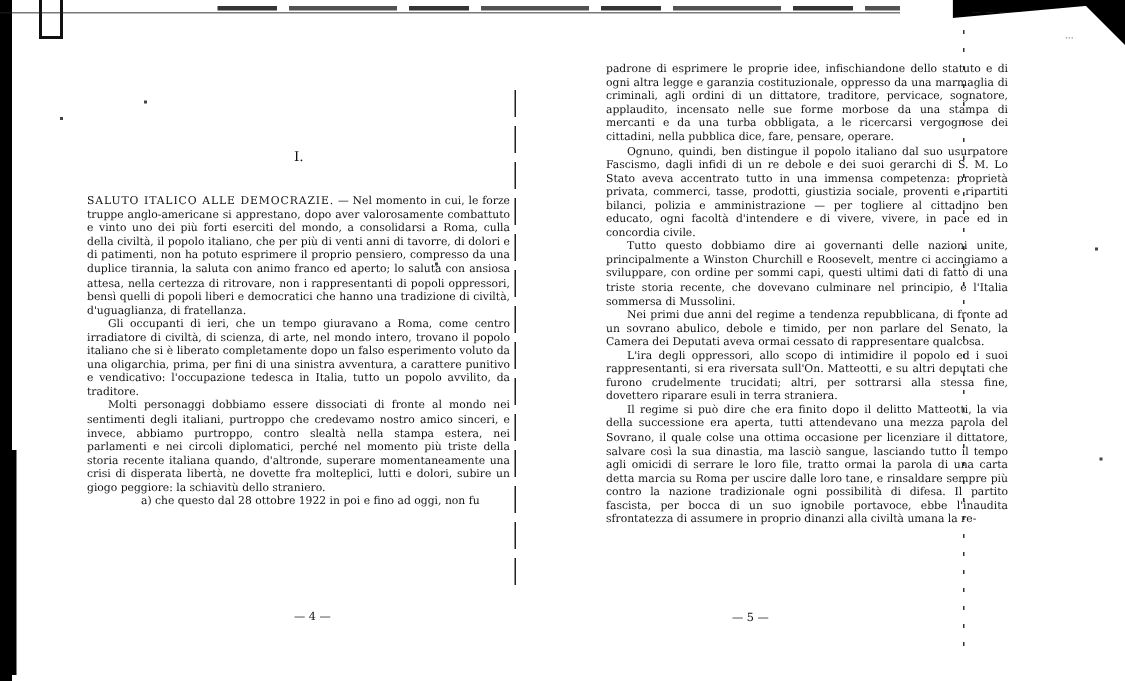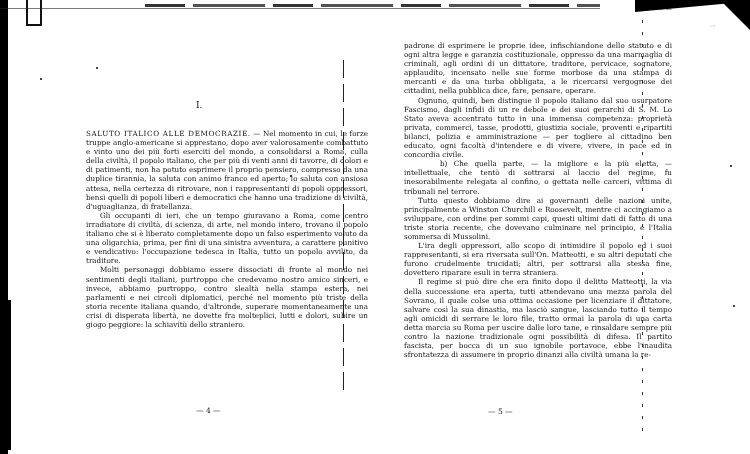--- a/index.html
+++ b/index.html
@@ -46,21 +46,21 @@
     background: repeating-linear-gradient(180deg, #222 0 18px, transparent 18px 24px);
   }
   .divider-right {
     position: absolute; left: 642px; top: 20px; width: 1px; height: 415px;
     background: repeating-linear-gradient(180deg, #333 0 3px, transparent 3px 12px);
   }
   .page {
     position: absolute;
     font-size: 7.2px; line-height: 9.1px; text-align: justify;
   }
-  .page-left { left: 58px; top: 129px; width: 282px; margin-left: 28px; }
+  .page-left { left: 58px; top: 129px; width: 282px; }
   .page-right { left: 356px; top: 41px; width: 268px; margin-left: 48px; }
   .page p { margin: 0; text-indent: 14px; }
   .page p.noindent { text-indent: 0; }
   .page p.deep { text-indent: 36px; }
   .heading-num {
     position: absolute; left: 196px; top: 100px; font-size: 9px;
   }
   .section-title { letter-spacing: 0.6px; }
   .page-num {
     position: absolute; font-size: 7.5px;
@@ -86,28 +86,29 @@
 
 <div class="heading-num">I.</div>
 
 <div class="page page-left">
   <p class="noindent">
     <span class="section-title">SALUTO ITALICO ALLE DEMOCRAZIE.</span>
     <span>— Nel momento in cui, le forze truppe anglo-americane si apprestano, dopo aver valorosamente combattuto e vinto uno dei più forti eserciti del mondo, a consolidarsi a Roma, culla della civiltà, il popolo italiano, che per più di venti anni di tavorre, di dolori e di patimenti, non ha potuto esprimere il proprio pensiero, compresso da una duplice tirannia, la saluta con animo franco ed aperto; lo saluta con ansiosa attesa, nella certezza di ritrovare, non i rappresentanti di popoli oppressori, bensì quelli di popoli liberi e democratici che hanno una tradizione di civiltà, d'uguaglianza, di fratellanza.</span>
   </p>
   <p>Gli occupanti di ieri, che un tempo giuravano a Roma, come centro irradiatore di civiltà, di scienza, di arte, nel mondo intero, trovano il popolo italiano che si è liberato completamente dopo un falso esperimento voluto da una oligarchia, prima, per fini di una sinistra avventura, a carattere punitivo e vendicativo: l'occupazione tedesca in Italia, tutto un popolo avvilito, da traditore.</p>
   <p>Molti personaggi dobbiamo essere dissociati di fronte al mondo nei sentimenti degli italiani, purtroppo che credevamo nostro amico sinceri, e invece, abbiamo purtroppo, contro slealtà nella stampa estera, nei parlamenti e nei circoli diplomatici, perché nel momento più triste della storia recente italiana quando, d'altronde, superare momentaneamente una crisi di disperata libertà, ne dovette fra molteplici, lutti e dolori, subire un giogo peggiore: la schiavitù dello straniero.</p>
+  <p class="deep">a) che questo dal 28 ottobre 1922 in poi e fino ad oggi, non fu</p>
 </div>
 <div class="page-num pn-left">— 4 —</div>
 
 <div class="page page-right">
   <p class="noindent">padrone di esprimere le proprie idee, infischiandone dello statuto e di ogni altra legge e garanzia costituzionale, oppresso da una marmaglia di criminali, agli ordini di un dittatore, traditore, pervicace, sognatore, applaudito, incensato nelle sue forme morbose da una stampa di mercanti e da una turba obbligata, a le ricercarsi vergognose dei cittadini, nella pubblica dice, fare, pensare, operare.</p>
   <p>Ognuno, quindi, ben distingue il popolo italiano dal suo usurpatore Fascismo, dagli infidi di un re debole e dei suoi gerarchi di S. M. Lo Stato aveva accentrato tutto in una immensa competenza: proprietà privata, commerci, tasse, prodotti, giustizia sociale, proventi e ripartiti bilanci, polizia e amministrazione — per togliere al cittadino ben educato, ogni facoltà d'intendere e di vivere, vivere, in pace ed in concordia civile.</p>
-  <p class="deep">b) Che quella parte, — la migliore e la più eletta, — intellettuale, che tentò di sottrarsi al laccio del regime, fu inesorabilmente relegata al confino, o gettata nelle carceri, vittima di tribunali nel terrore.</p>
   <p>Tutto questo dobbiamo dire ai governanti delle nazioni unite, principalmente a Winston Churchill e Roosevelt, mentre ci accingiamo a sviluppare, con ordine per sommi capi, questi ultimi dati di fatto di una triste storia recente, che dovevano culminare nel principio, e l'Italia sommersa di Mussolini.</p>
+  <p>Nei primi due anni del regime a tendenza repubblicana, di fronte ad un sovrano abulico, debole e timido, per non parlare del Senato, la Camera dei Deputati aveva ormai cessato di rappresentare qualcosa.</p>
   <p>L'ira degli oppressori, allo scopo di intimidire il popolo ed i suoi rappresentanti, si era riversata sull'On. Matteotti, e su altri deputati che furono crudelmente trucidati; altri, per sottrarsi alla stessa fine, dovettero riparare esuli in terra straniera.</p>
   <p>Il regime si può dire che era finito dopo il delitto Matteotti, la via della successione era aperta, tutti attendevano una mezza parola del Sovrano, il quale colse una ottima occasione per licenziare il dittatore, salvare così la sua dinastia, ma lasciò sangue, lasciando tutto il tempo agli omicidi di serrare le loro file, tratto ormai la parola di una carta detta marcia su Roma per uscire dalle loro tane, e rinsaldare sempre più contro la nazione tradizionale ogni possibilità di difesa. Il partito fascista, per bocca di un suo ignobile portavoce, ebbe l'inaudita sfrontatezza di assumere in proprio dinanzi alla civiltà umana la re-</p>
 </div>
 <div class="page-num pn-right">— 5 —</div>
 
 <div class="speck" style="left:96px;top:67px"></div>
 <div class="speck" style="left:40px;top:78px"></div>
 <div class="speck" style="left:730px;top:165px"></div>
 <div class="speck" style="left:733px;top:305px"></div>
 <div class="speck" style="left:290px;top:175px"></div>

